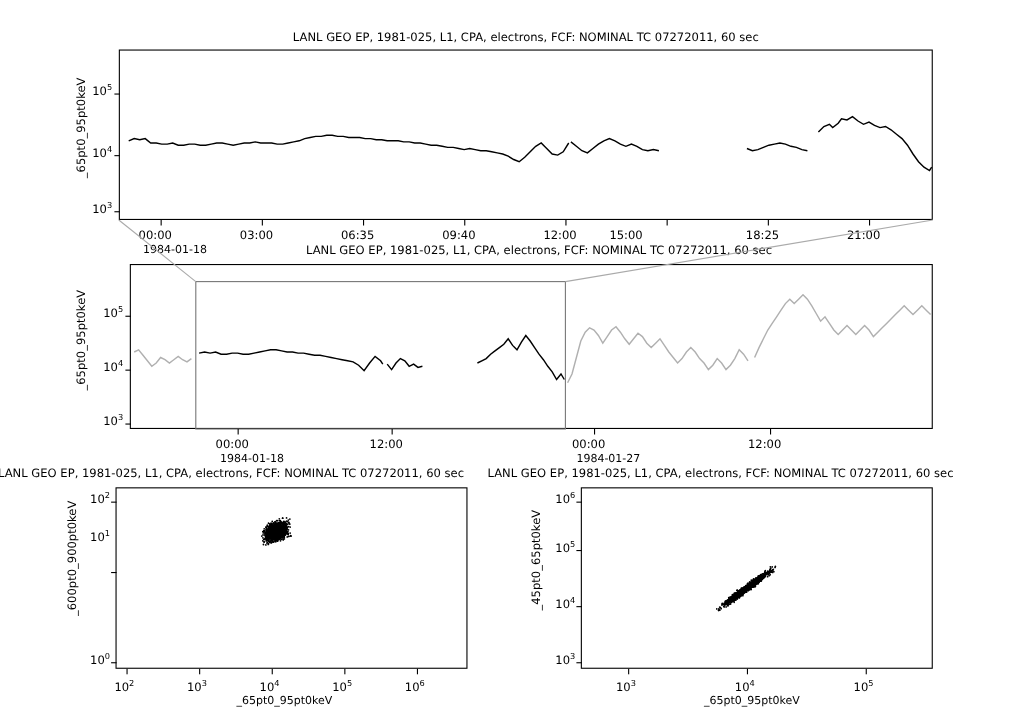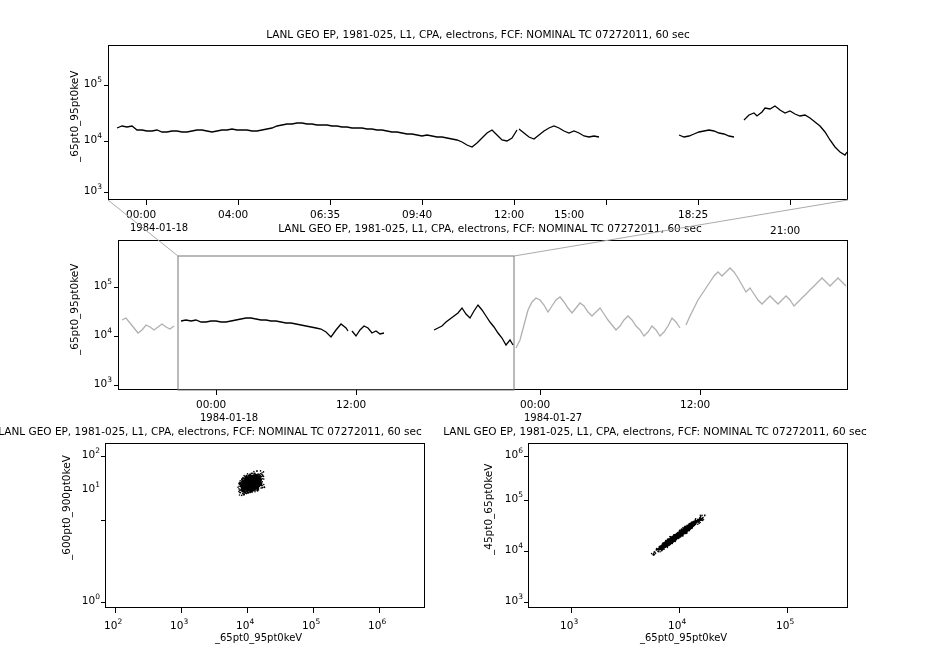--- a/index.html
+++ b/index.html
@@ -83,33 +83,33 @@
   <div class="ytick-label" style="left:76px; top:131px; width:26px;"><span>10</span><span class="sup">4</span></div>
   <div class="ytick-label" style="left:76px; top:75px;  width:26px;"><span>10</span><span class="sup">5</span></div>
 
   <div class="tick" style="left:104px; top:192px; width:5px; height:1px;"></div>
   <div class="tick" style="left:104px; top:141px; width:5px; height:1px;"></div>
   <div class="tick" style="left:104px; top:85px;  width:5px; height:1px;"></div>
 
   <div class="tick" style="left:146px; top:200px; width:1px; height:5px;"></div>
   <div class="tick-label" style="left:126px; top:208px;">00:00</div>
   <div class="tick" style="left:238px; top:200px; width:1px; height:5px;"></div>
-  <div class="tick-label" style="left:218px; top:208px;">04:00</div>
+  <div class="tick-label" style="left:218px; top:208px;">03:00</div>
   <div class="tick" style="left:330px; top:200px; width:1px; height:5px;"></div>
   <div class="tick-label" style="left:310px; top:208px;">06:35</div>
   <div class="tick" style="left:422px; top:200px; width:1px; height:5px;"></div>
   <div class="tick-label" style="left:402px; top:208px;">09:40</div>
   <div class="tick" style="left:514px; top:200px; width:1px; height:5px;"></div>
   <div class="tick-label" style="left:494px; top:208px;">12:00</div>
   <div class="tick" style="left:606px; top:200px; width:1px; height:5px;"></div>
   <div class="tick-label" style="left:554px; top:208px;">15:00</div>
   <div class="tick" style="left:698px; top:200px; width:1px; height:5px;"></div>
   <div class="tick-label" style="left:678px; top:208px;">18:25</div>
   <div class="tick" style="left:790px; top:200px; width:1px; height:5px;"></div>
-  <div class="tick-label" style="left:770px; top:208px;margin-top:16px;">21:00</div>
+  <div class="tick-label" style="left:770px; top:208px;">21:00</div>
 
   <div class="xlabel" style="left:130px; top:222px;">1984-01-18</div>
 
   <svg class="data-layer" width="926" height="647">
     <g fill="none" stroke="#000000" stroke-width="1.3">
       <polyline points="117,128 122,126 127,127 132,126 137,130 142,130 147,131 152,131 157,130 162,132 167,132 172,131 177,131 182,132 187,132 192,131 197,130 202,130 207,131 212,132 217,131 222,130 227,130 232,129 237,130 242,130 247,130 252,131 257,131 262,130 267,129 272,128 277,126 282,125 287,124 292,124 297,123 302,123 307,124 312,124 317,125 322,125 327,125 332,126 337,126 342,127 347,127 352,128 357,128 362,128 367,129 372,129 377,130 382,130 387,131 392,132 397,132 402,133 407,134 412,134 417,135 422,136 427,135 432,136 437,137 442,137 447,138 452,139 457,140 462,142 467,145 472,147 477,143 482,138 487,133 492,130 497,135 502,140 507,141 512,138 517,130"></polyline>
       <polyline points="519,129 524,133 529,137 534,139 539,135 544,131 549,128 554,126 559,128 564,131 569,133 574,131 579,133 584,136 589,137 594,136 599,137"></polyline>
       <polyline points="679,135 684,137 689,136 694,134 699,132 704,131 709,130 714,131 719,133 724,134 729,136 734,137"></polyline>
       <polyline points="744,120 749,115 754,113 757,116 762,112 765,108 770,109 775,106 780,110 785,113 790,111 795,114 800,116 805,115 810,118 815,122 820,126 825,132 830,140 835,147 840,152 845,155 847,152"></polyline>
     </g>

